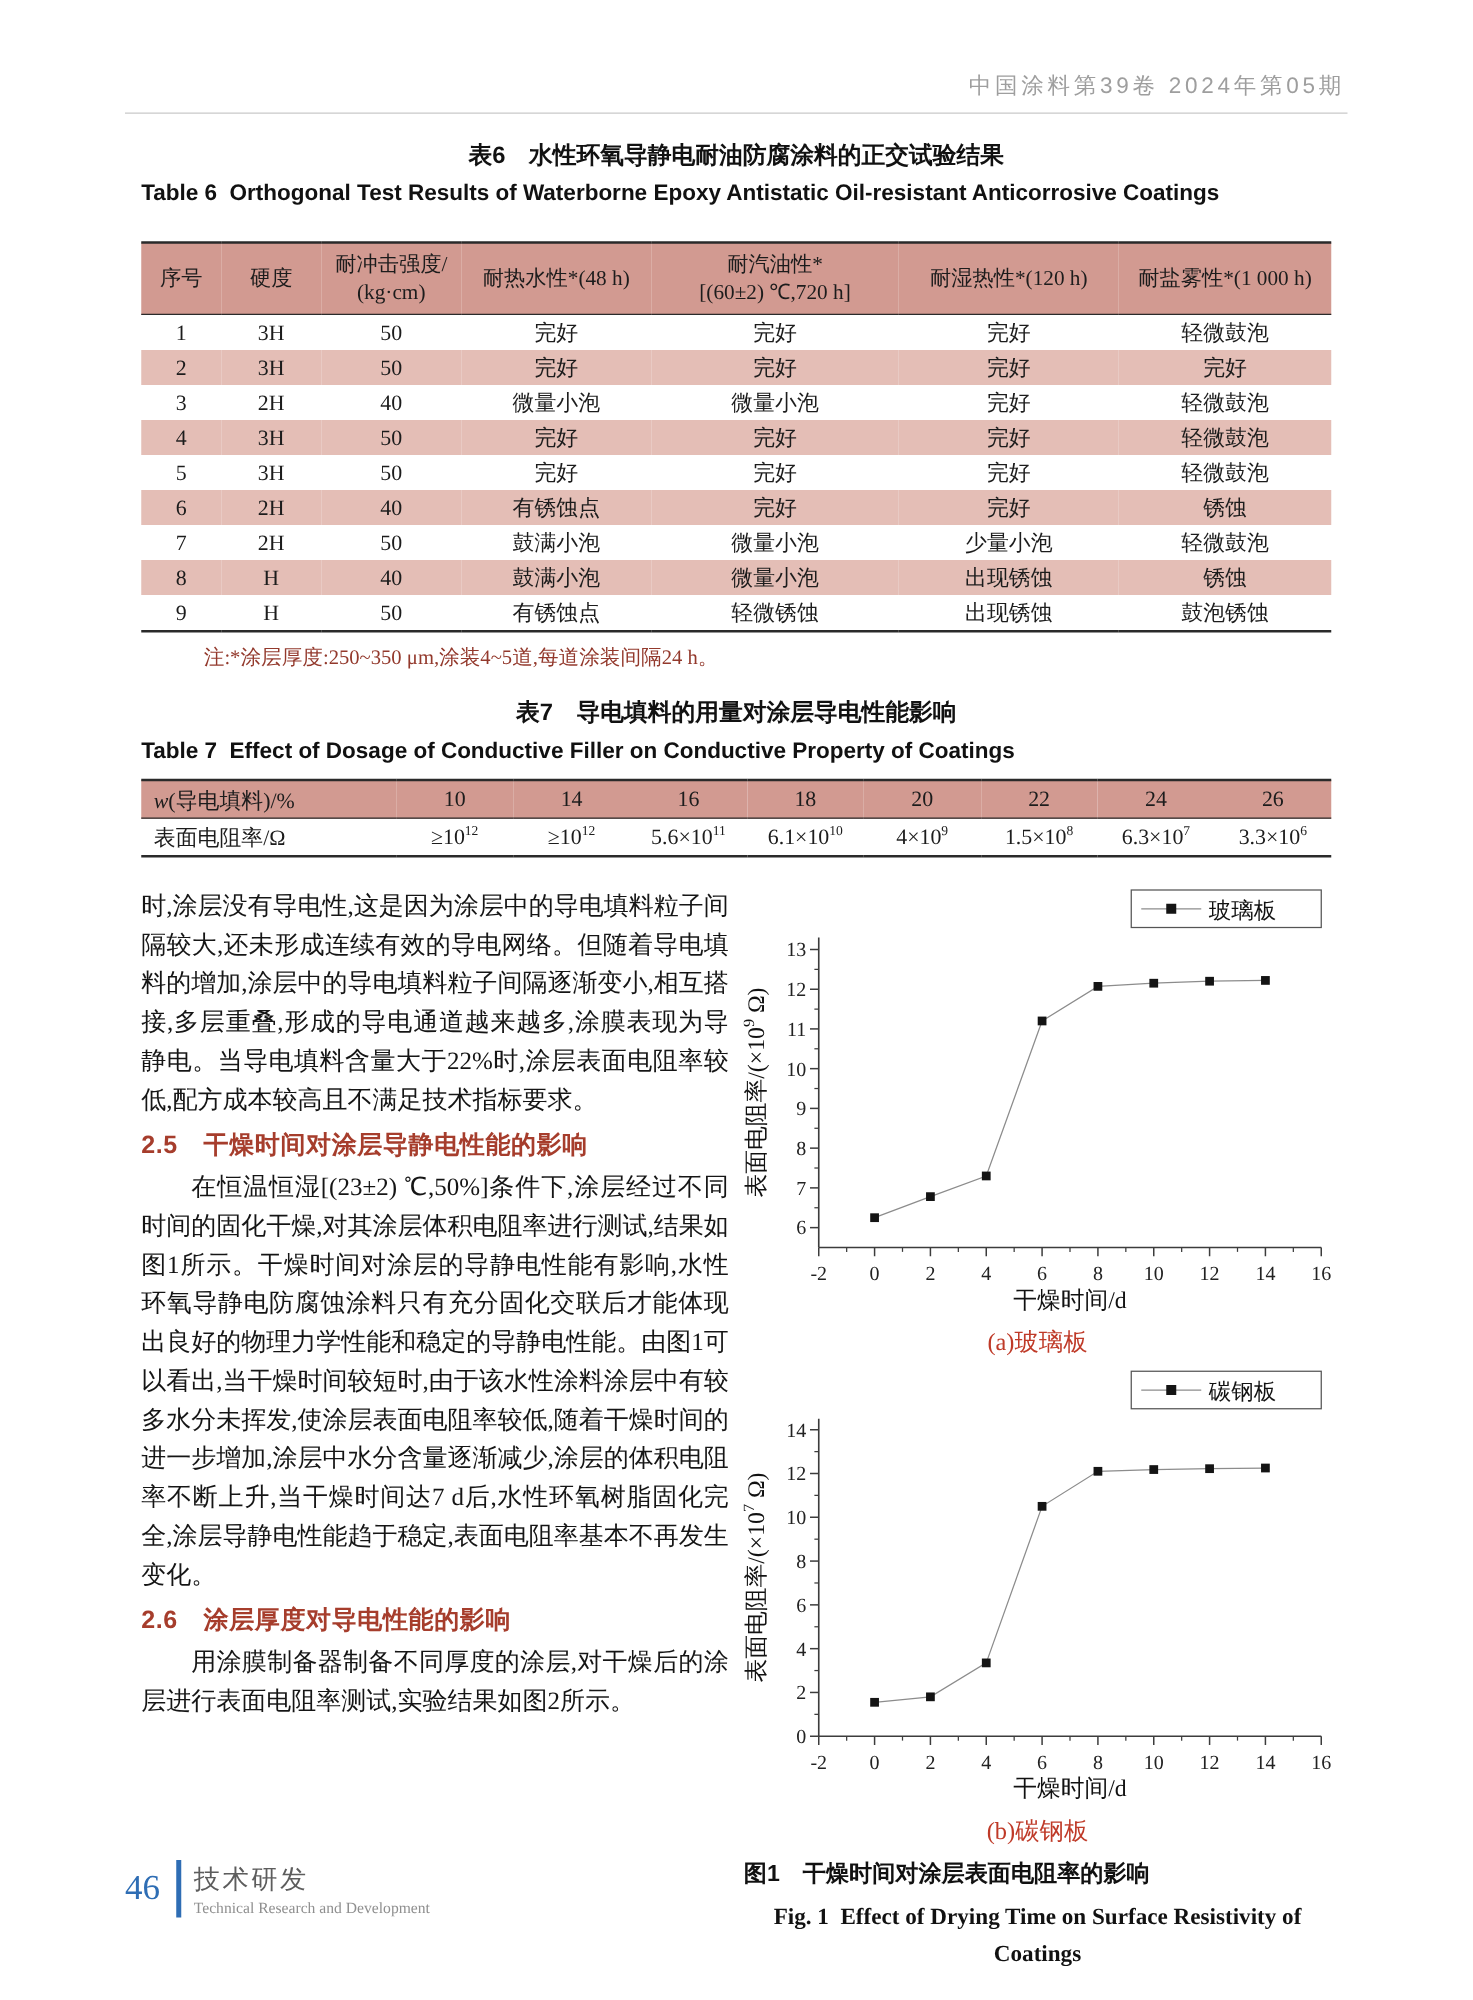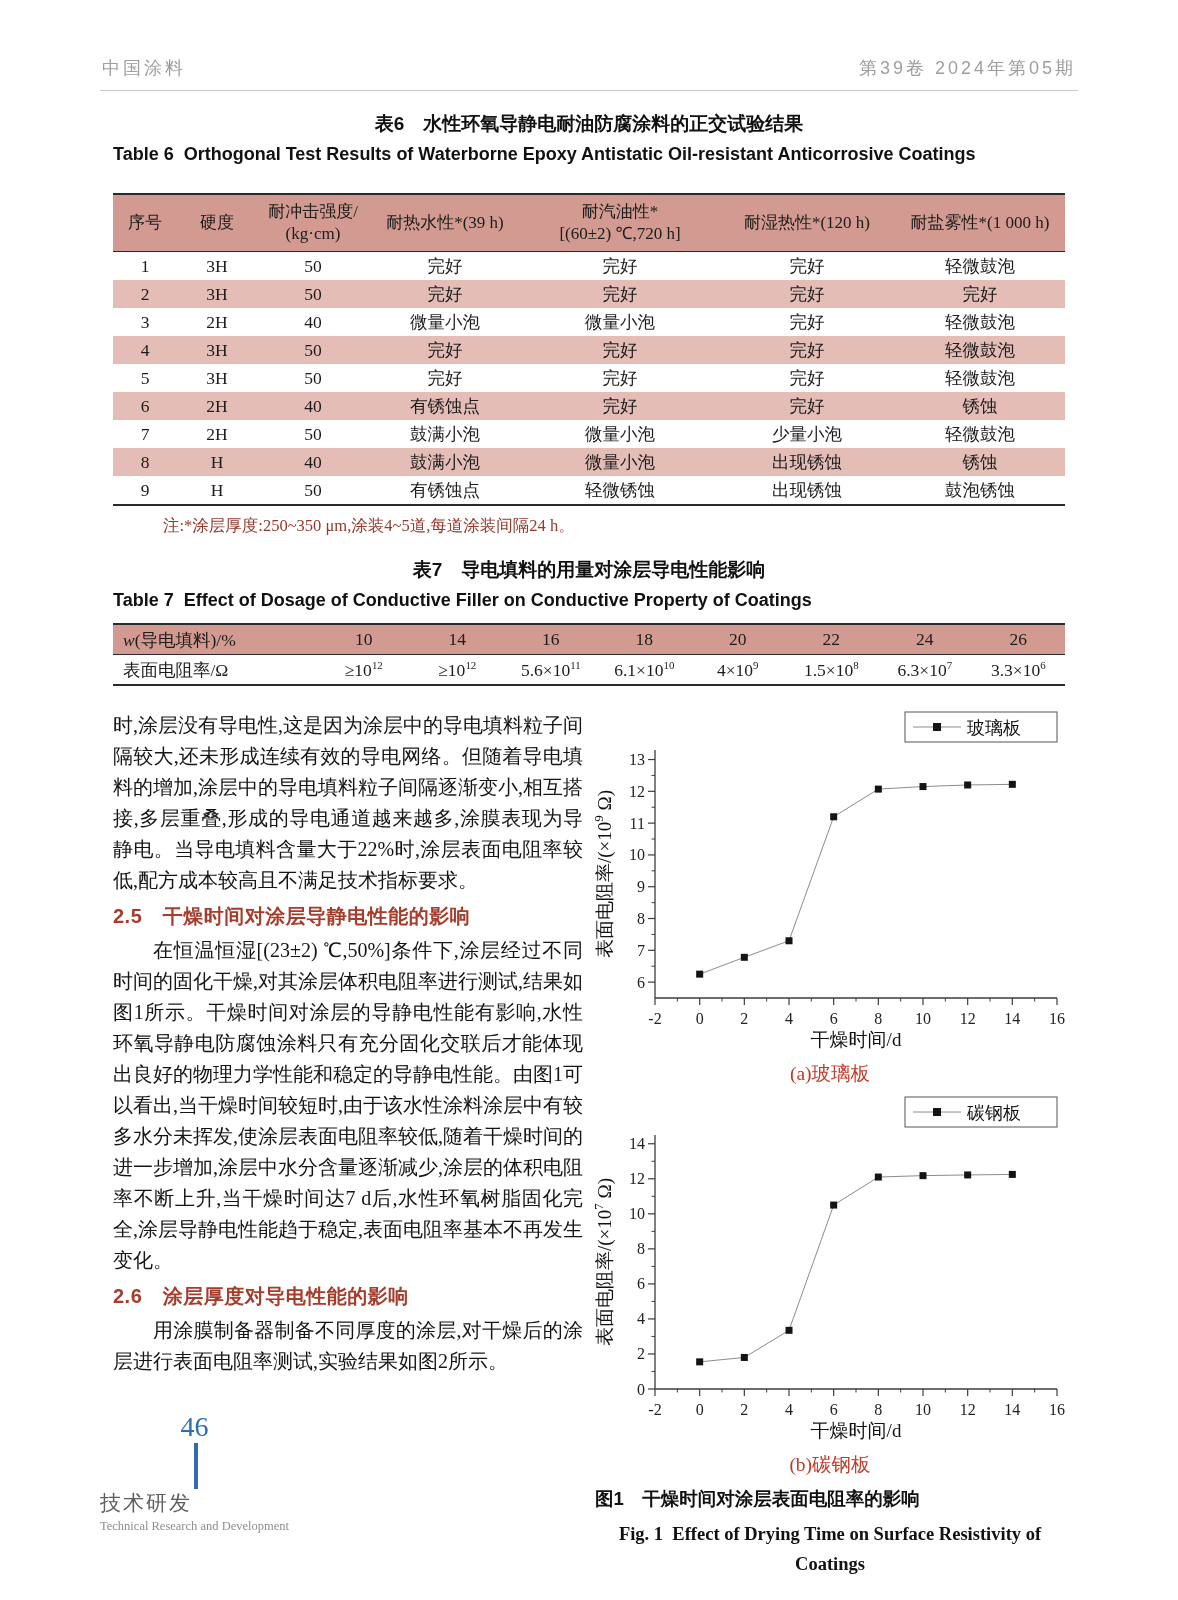--- a/index.html
+++ b/index.html
@@ -3,21 +3,21 @@
 <meta charset="utf-8">
 <style>
   html,body { margin:0; padding:0; background:#ffffff; }
   .page {
     position:relative; width:1178px; height:1600px; background:#fff;
     font-family:"Liberation Serif", serif; color:#1c1c1c; overflow:hidden;
   }
   
   .page-header {
     margin:0 100px; padding:56px 2px 10px;
-    display:flex; justify-content:space-between; align-items:flex-end;
+    display:flex; justify-content:flex-end; align-items:flex-end;
     border-bottom:1px solid #c9c9c9;
     font-family:"Liberation Sans", sans-serif;
     font-size:18px; color:#9e9e9e; letter-spacing:3px;
   }
   .content { padding:0 113px; }
   
   .tbl-title-zh {
     margin-top:20px; text-align:center; font-weight:bold; font-size:19px;
     color:#111; font-family:"Liberation Sans", sans-serif;
   }
@@ -63,21 +63,21 @@
   }
   .fig-caption-zh {
     margin-top:8px; text-align:left; font-weight:bold; font-size:18.5px;
     color:#111; font-family:"Liberation Sans", sans-serif;
   }
   .fig-caption-en {
     margin-top:8px; text-align:center; font-weight:bold; font-size:18.5px; line-height:30px;
     color:#111; font-family:"Liberation Serif", serif; white-space:pre-wrap;
   }
   
-  .footer { position:absolute; left:100px; bottom:66px; display:flex; align-items:center;flex-direction:column; }
+  .footer { position:absolute; left:100px; bottom:66px; display:flex; align-items:center; }
   .page-num { color:var(--footer-blue); font-size:28px; font-family:"Liberation Serif", serif; }
   .footer-bar { width:4px; height:46px; background:var(--footer-blue); margin:0 10px 0 13px; }
   .sec-zh { font-size:21px; color:#5d5d5d; font-family:"Liberation Sans", sans-serif; letter-spacing:2px; }
   .sec-en { font-size:12.5px; color:#8f8f8f; margin-top:2px; font-family:"Liberation Serif", serif; }
 </style>
 </head>
 <body>
 
 <div class="page">
 
@@ -100,21 +100,21 @@
           <col class="c5">
           <col class="c6">
           <col class="c7">
       </colgroup>
       <thead>
         <tr>
             <th>序号</th>
             <th>硬度</th>
             <th>耐冲击强度/
 (kg·cm)</th>
-            <th>耐热水性*(39 h)</th>
+            <th>耐热水性*(48 h)</th>
             <th>耐汽油性*
 [(60±2) ℃,720 h]</th>
             <th>耐湿热性*(120 h)</th>
             <th>耐盐雾性*(1 000 h)</th>
           </tr>
       </thead>
       <tbody>
           <tr>
             <td>1</td>
             <td>3H</td>

